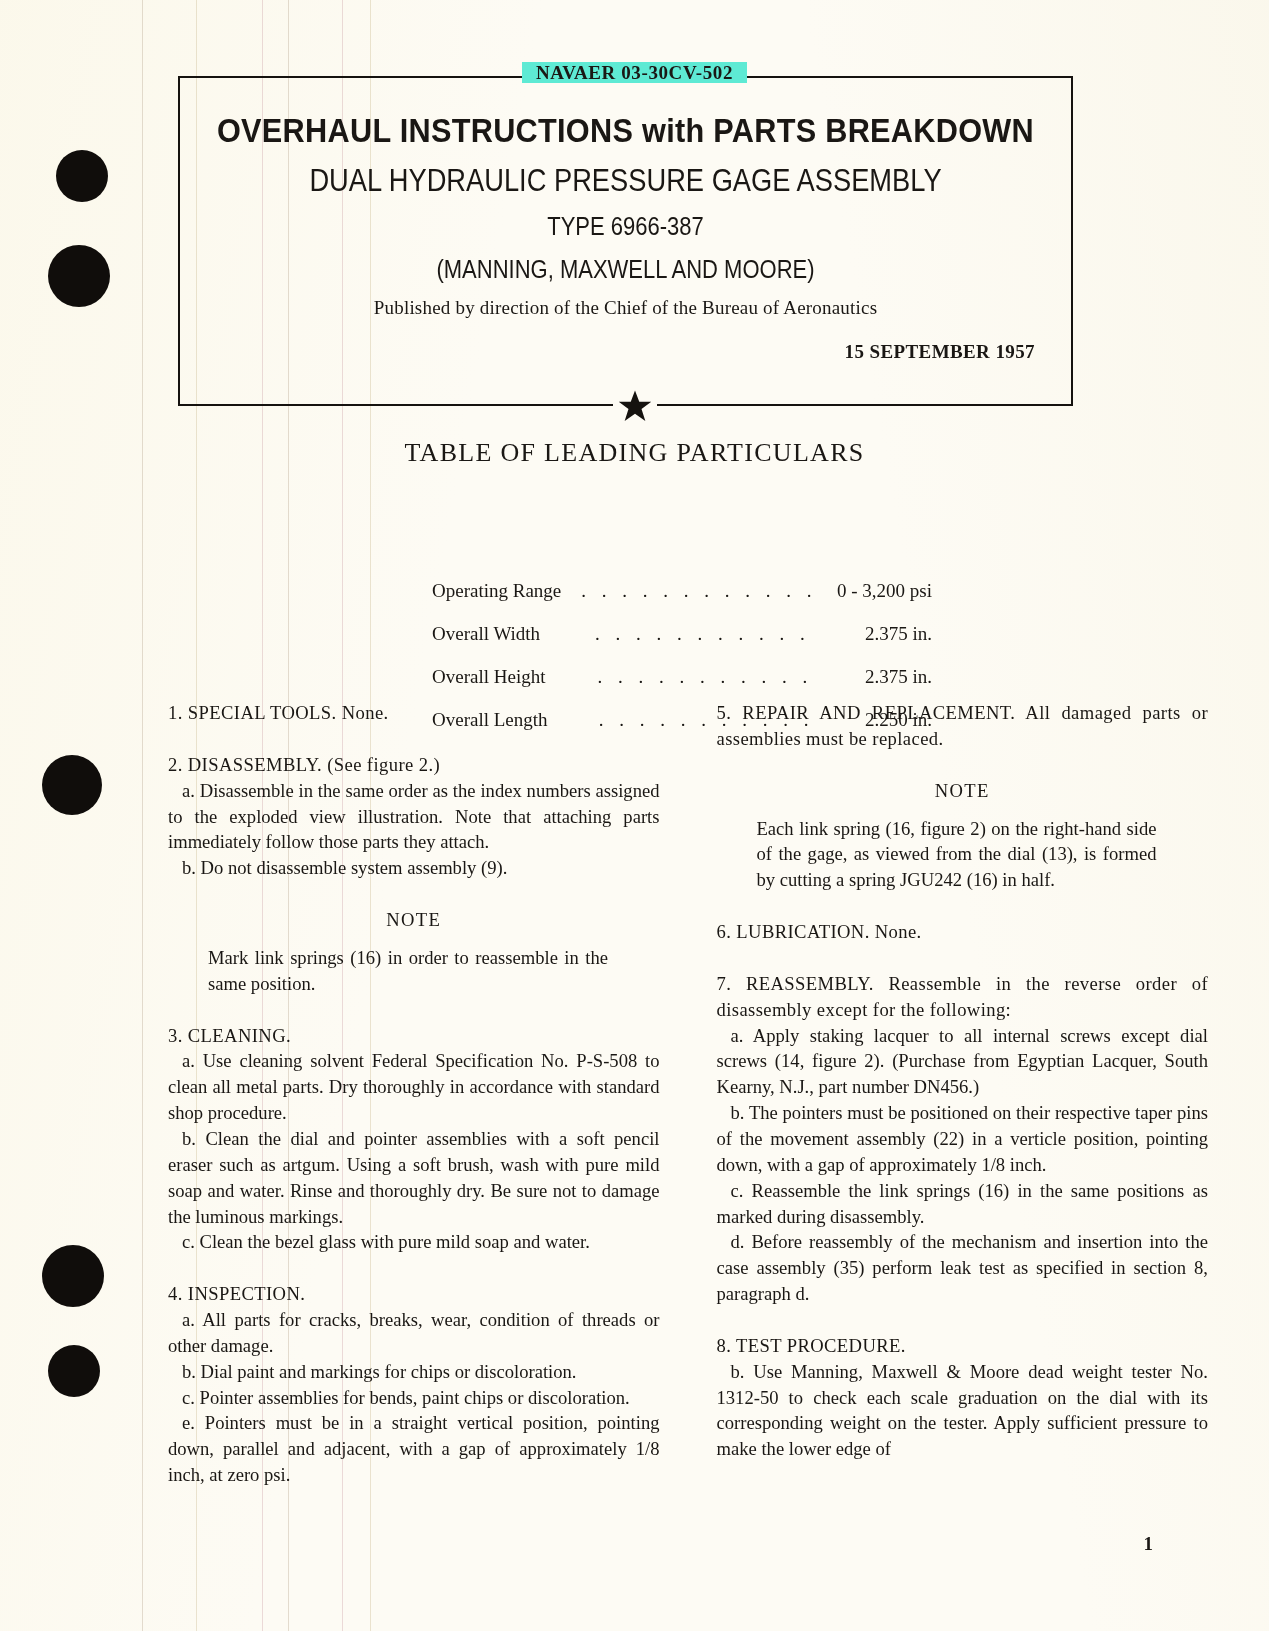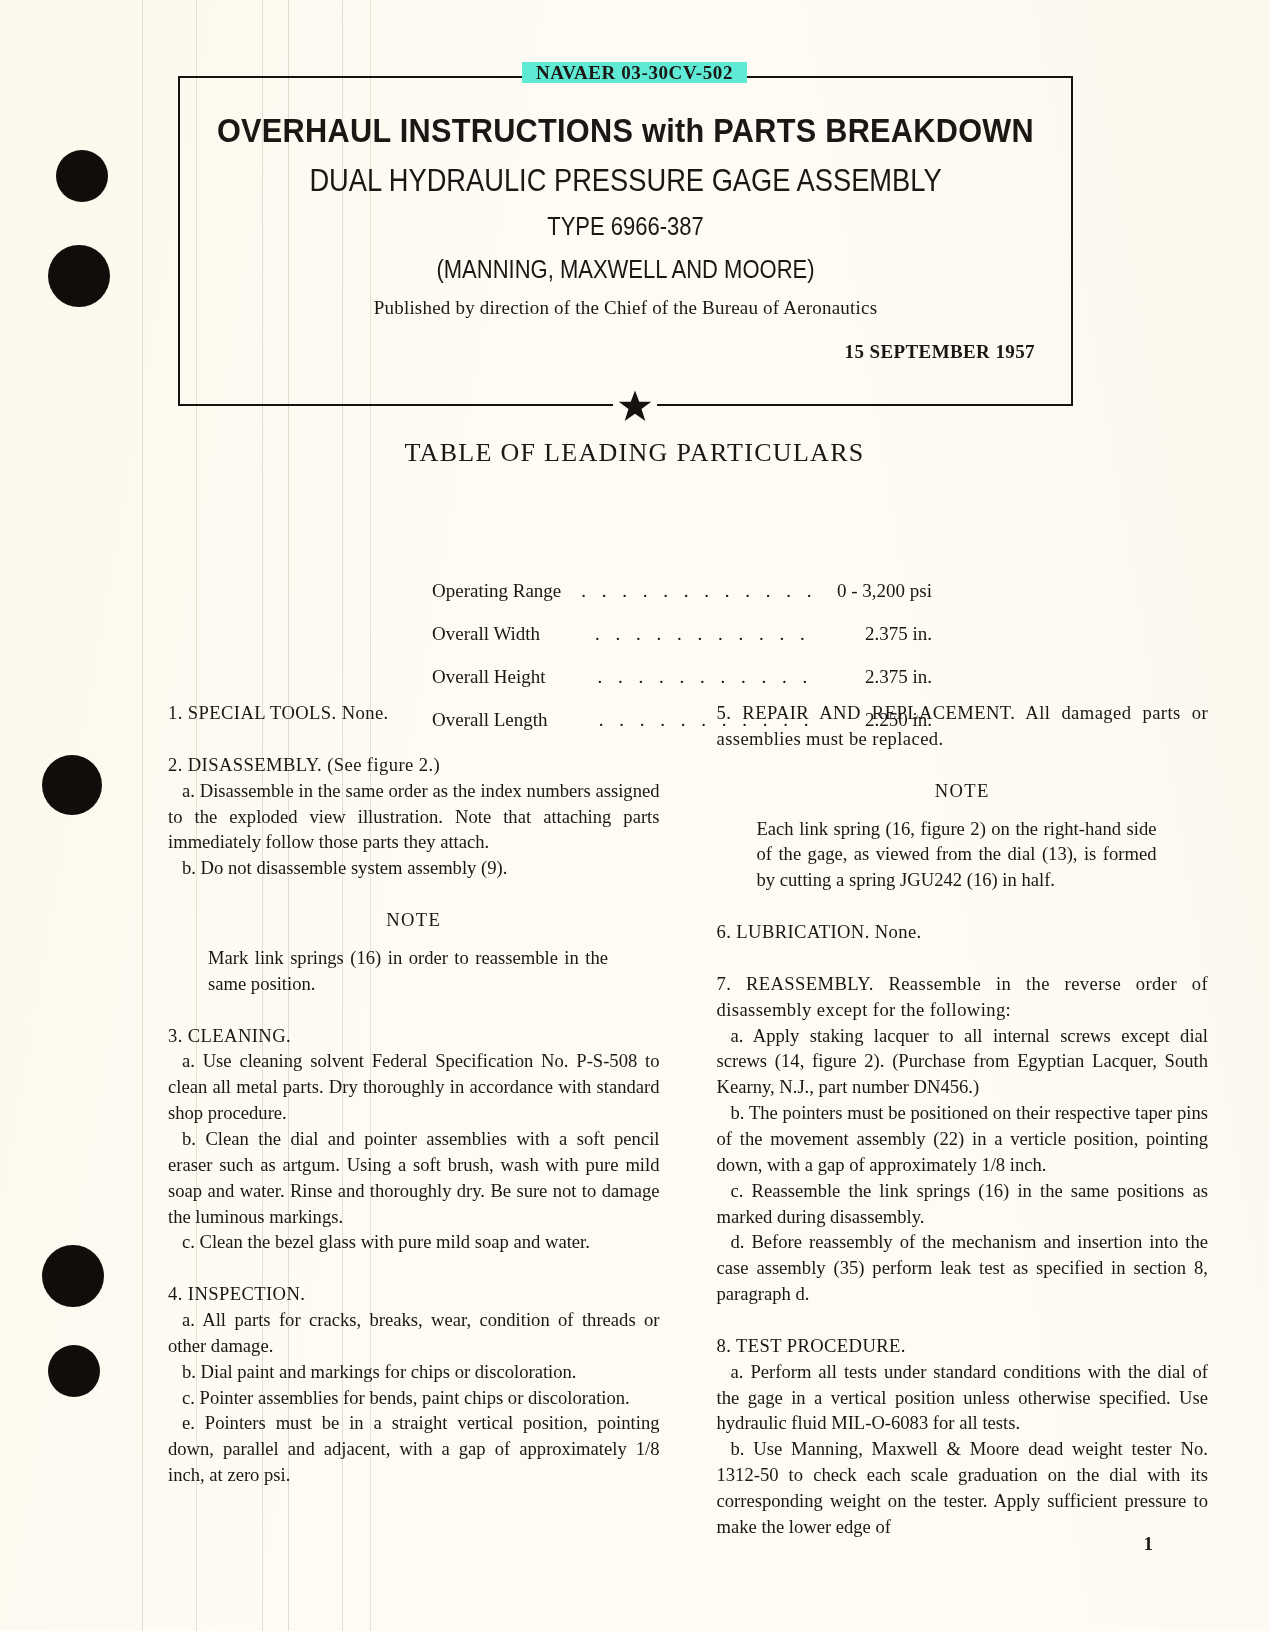--- a/index.html
+++ b/index.html
@@ -319,19 +319,18 @@
 
     <p class="sec-head">6. LUBRICATION.  None.</p>
 
     <p class="sec-head">7. REASSEMBLY.  Reassemble in the reverse order of disassembly except for the following:</p>
     <p class="sub">a. Apply staking lacquer to all internal screws except dial screws (14, figure 2).  (Purchase from Egyptian Lacquer, South Kearny, N.J., part number DN456.)</p>
     <p class="sub">b. The pointers must be positioned on their respective taper pins of the movement assembly (22) in a verticle position, pointing down, with a gap of approximately 1/8 inch.</p>
     <p class="sub">c. Reassemble the link springs (16) in the same positions as marked during disassembly.</p>
     <p class="sub">d. Before reassembly of the mechanism and insertion into the case assembly (35) perform leak test as specified in section 8, paragraph d.</p>
 
     <p class="sec-head">8. TEST PROCEDURE.</p>
-    <p class="sub">a. Perform all tests under standard conditions with the dial of the gage in a vertical position unless otherwise specified.  Use hydraulic fluid MIL-O-6083 for all tests.</p>
     <p class="sub">b. Use Manning, Maxwell &amp; Moore dead weight tester No. 1312-50 to check each scale graduation on the dial with its corresponding weight on the tester. Apply sufficient pressure to make the lower edge of</p>
   </div>
 
 </div>
 
 <div class="page-num">1</div>
 
 </body></html>

